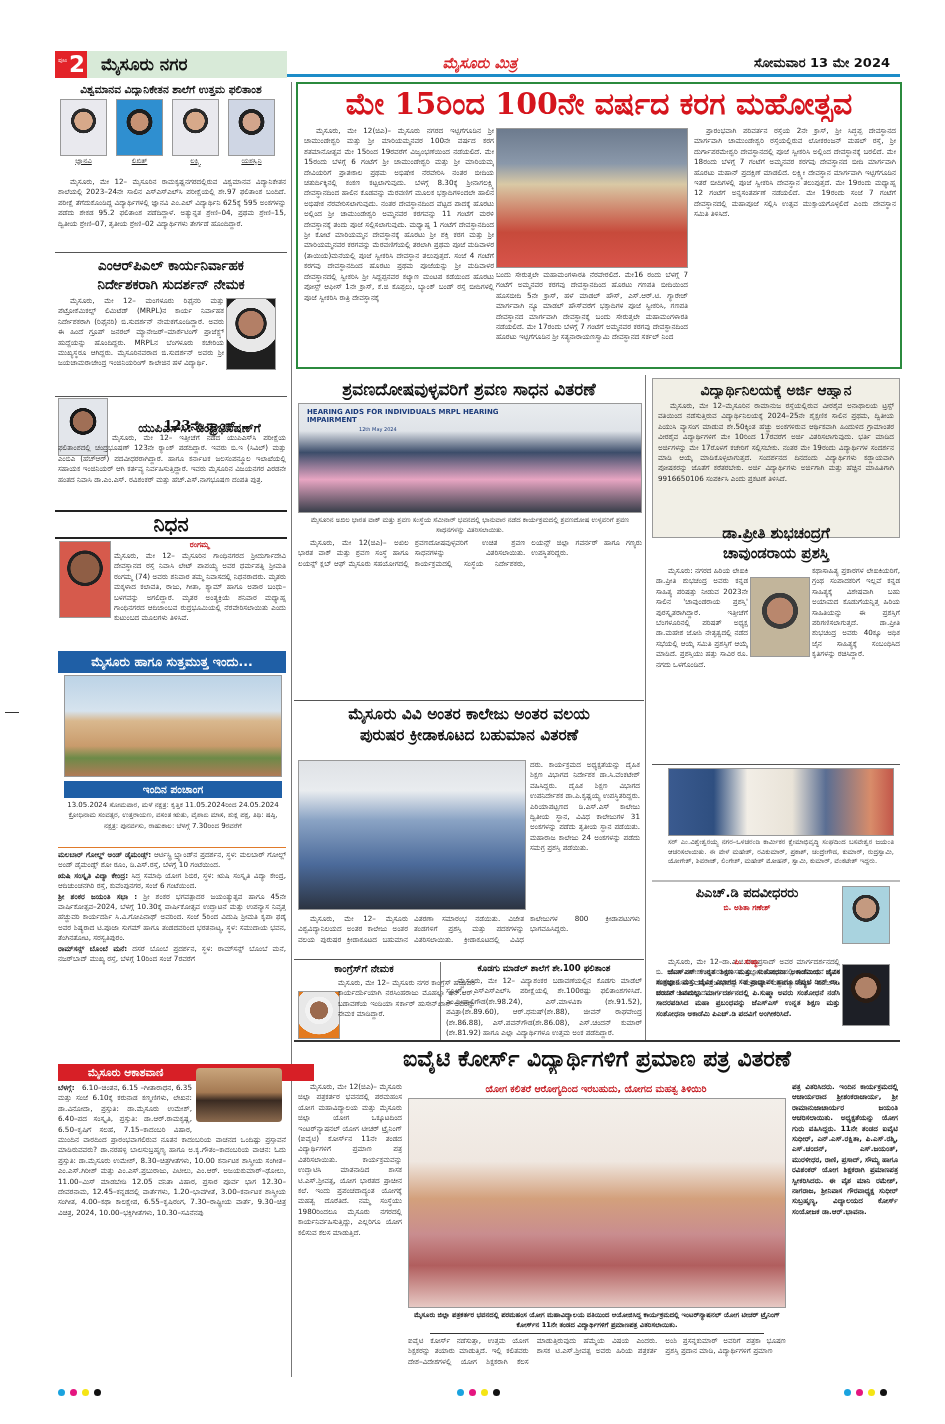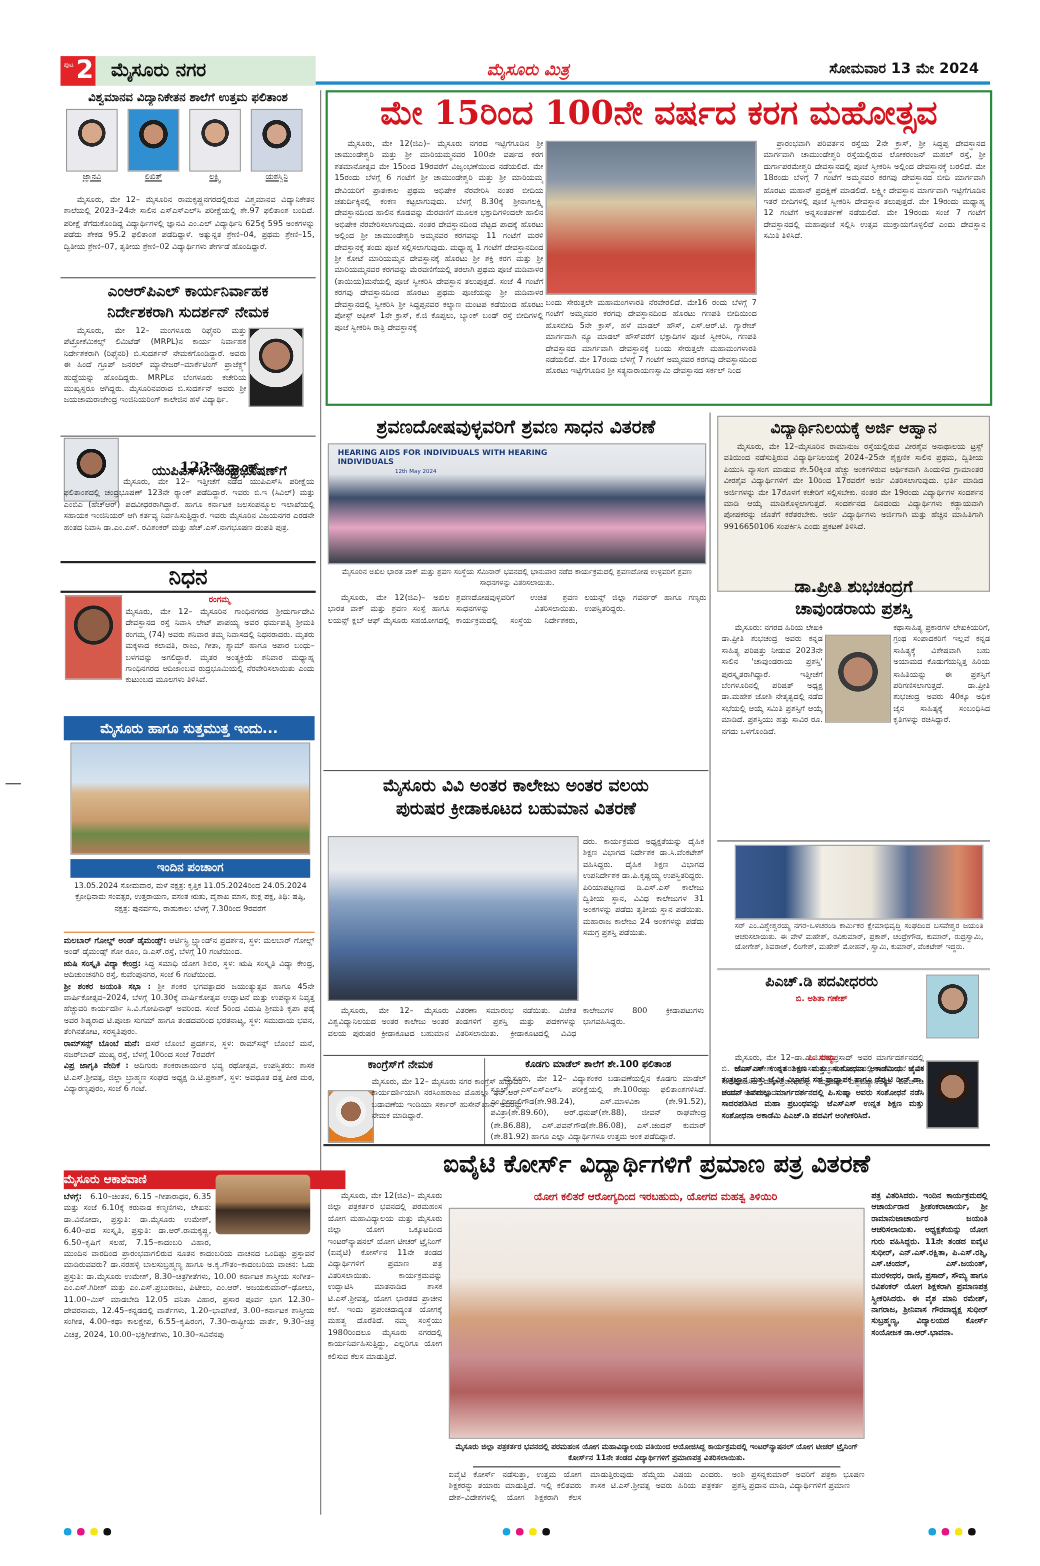--- a/index.html
+++ b/index.html
@@ -100,24 +100,23 @@
 <div class="abs blue-bar" style="left:58px; top:651px; width:228px; height:22px; font-size:12.5px; line-height:22px;">ಮೈಸೂರು ಹಾಗೂ ಸುತ್ತಮುತ್ತ ಇಂದು...</div>
 <div class="photo palace" style="left:64px; top:675px; width:218px; height:102px;"></div>
 <div class="abs blue-bar" style="left:64px; top:781px; width:218px; height:17px; font-size:10.5px; line-height:17px;">ಇಂದಿನ ಪಂಚಾಂಗ</div>
 <div class="abs txt" style="left:64px; top:800px; width:218px; height:44px; text-align:center; font-size:7px;">13.05.2024 ಸೋಮವಾರ, ಮಳೆ ನಕ್ಷತ್ರ: ಕೃತ್ತಿಕ 11.05.2024ರಿಂದ 24.05.2024 ಕ್ರೋಧಿನಾಮ ಸಂವತ್ಸರ, ಉತ್ತರಾಯಣ, ವಸಂತ ಋತು, ವೈಶಾಖ ಮಾಸ, ಶುಕ್ಲ ಪಕ್ಷ, ತಿಥಿ: ಷಷ್ಠಿ, ನಕ್ಷತ್ರ: ಪುನರ್ವಸು, ರಾಹುಕಾಲ: ಬೆಳಗ್ಗೆ 7.30ರಿಂದ 9ರವರೆಗೆ</div>
 <div class="rule" style="left:58px; top:847px; width:228px; background:#e07a2a;"></div>
 <div class="abs txt" style="left:58px; top:850px; width:228px; height:210px;">
   <div><span class="bullet">ಮಲಬಾರ್ ಗೋಲ್ಡ್ ಅಂಡ್ ಡೈಮಂಡ್ಸ್:</span> <span>ಆರ್ಟಿಸ್ಟ್ರಿ ಬ್ರ್ಯಾಂಡ್‌ನ ಪ್ರದರ್ಶನ, ಸ್ಥಳ: ಮಲಬಾರ್ ಗೋಲ್ಡ್ ಅಂಡ್ ಡೈಮಂಡ್ಸ್ ಶೋ ರೂಂ, ಡಿ.ಎಸ್.ರಸ್ತೆ, ಬೆಳಗ್ಗೆ 10 ಗಂಟೆಯಿಂದ.</span></div>
   <div><span class="bullet">ಋಷಿ ಸಂಸ್ಕೃತಿ ವಿದ್ಯಾ ಕೇಂದ್ರ:</span> <span>ಸಿದ್ಧ ಸಮಾಧಿ ಯೋಗ ಶಿಬಿರ, ಸ್ಥಳ: ಋಷಿ ಸಂಸ್ಕೃತಿ ವಿದ್ಯಾ ಕೇಂದ್ರ, ಆದಿಚುಂಚನಗಿರಿ ರಸ್ತೆ, ಕುವೆಂಪುನಗರ, ಸಂಜೆ 6 ಗಂಟೆಯಿಂದ.</span></div>
   <div><span class="bullet">ಶ್ರೀ ಶಂಕರ ಜಯಂತಿ ಸಭಾ :</span> <span>ಶ್ರೀ ಶಂಕರ ಭಗವತ್ಪಾದರ ಜಯಂತ್ಯುತ್ಸವ ಹಾಗೂ 45ನೇ ವಾರ್ಷಿಕೋತ್ಸವ–2024, ಬೆಳಗ್ಗೆ 10.30ಕ್ಕೆ ವಾರ್ಷಿಕೋತ್ಸವ ಉದ್ಘಾಟನೆ ಮತ್ತು ಉಪನ್ಯಾಸ ನಿವೃತ್ತ ಹೆಚ್ಚುವರಿ ಕಾರ್ಯದರ್ಶಿ ಸಿ.ವಿ.ಗೋಪಿನಾಥ್ ಅವರಿಂದ. ಸಂಜೆ 5ರಿಂದ ವಿದುಷಿ ಶ್ರೀಮತಿ ಕೃಪಾ ಫಡ್ಕೆ ಅವರ ಶಿಷ್ಯರಾದ ಟಿ.ಪೂಜಾ ಸುಗಮ್ ಹಾಗೂ ತಂಡದವರಿಂದ ಭರತನಾಟ್ಯ, ಸ್ಥಳ: ಸಮುದಾಯ ಭವನ, ತೆಂಗಿನತೋಟ, ಸರಸ್ವತಿಪುರಂ.</span></div>
   <div><span class="bullet">ರಾಮ್‌ಸನ್ಸ್ ಬೊಂಬೆ ಮನೆ:</span> <span>ದಸರೆ ಬೊಂಬೆ ಪ್ರದರ್ಶನ, ಸ್ಥಳ: ರಾಮ್‌ಸನ್ಸ್ ಬೊಂಬೆ ಮನೆ, ನಜರ್‌ಬಾದ್ ಮುಖ್ಯ ರಸ್ತೆ, ಬೆಳಗ್ಗೆ 10ರಿಂದ ಸಂಜೆ 7ರವರೆಗೆ</span></div>
-  <div><span class="bullet">ವಿಪ್ರ ಜಾಗೃತಿ ವೇದಿಕೆ :</span> <span>ಆದಿಗುರು ಶಂಕರಾಚಾರ್ಯರ ಭವ್ಯ ರಥೋತ್ಸವ, ಉಪಸ್ಥಿತರು: ಶಾಸಕ ಟಿ.ಎಸ್.ಶ್ರೀವತ್ಸ, ಜಿಲ್ಲಾ ಬ್ರಾಹ್ಮಣ ಸಂಘದ ಅಧ್ಯಕ್ಷ ಡಿ.ಟಿ.ಪ್ರಕಾಶ್, ಸ್ಥಳ: ಅವಧೂತ ದತ್ತ ಪೀಠ ಮಠ, ವಿದ್ಯಾರಣ್ಯಪುರಂ, ಸಂಜೆ 6 ಗಂಟೆ.</span></div>
-</div>
-
-<div class="abs red-bar" style="left:58px; top:1064px; width:256px; height:17px; font-size:10.5px; line-height:17px; ">ಮೈಸೂರು ಆಕಾಶವಾಣಿ</div>
+</div>
+
+<div class="abs red-bar" style="left:58px; top:1064px; width:256px; height:17px; font-size:10.5px; line-height:17px; padding-left:30px;">ಮೈಸೂರು ಆಕಾಶವಾಣಿ</div>
 <div class="abs radio" style="left:196px; top:1068px; width:86px; height:54px;"></div>
 <div class="abs txt" style="left:58px; top:1083px; width:134px; height:42px;"><span class="bullet">ಬೆಳಗ್ಗೆ:</span></div>
 <div class="abs txt" style="left:58px; top:1083px; width:228px; height:290px; text-indent:24px;">
   <div style="float:right; width:94px; height:44px;"></div>
   <span>6.10–ಚಿಂತನ, 6.15 –ಗೀತಾರಾಧನ, 6.35 ಮತ್ತು ಸಂಜೆ 6.10ಕ್ಕೆ ಕರುನಾಡ ಕಣ್ಮಣಿಗಳು, ಲೇಖನ: ಡಾ.ವಿನೋದಾ, ಪ್ರಸ್ತುತಿ: ಡಾ.ಮೈಸೂರು ಉಮೇಶ್, 6.40–ಪದ ಸಂಸ್ಕೃತಿ, ಪ್ರಸ್ತುತಿ: ಡಾ.ಆರ್.ರಾಮಕೃಷ್ಣ, 6.50–ಕೃಷಿಗೆ ಸಲಹೆ, 7.15–ಕಾದಂಬರಿ ವಿಹಾರ, ಮುಂದಿನ ವಾರದಿಂದ ಪ್ರಾರಂಭವಾಗಲಿರುವ ನೂತನ ಕಾದಂಬರಿಯ ವಾಚನದ ಒಂದಿಷ್ಟು ಪ್ರಸ್ತಾವನೆ ಮಾಡಿರುವವರು? ಡಾ.ನರಹಳ್ಳಿ ಬಾಲಸುಬ್ರಹ್ಮಣ್ಯ ಹಾಗೂ ಅ.ಕೃ.ಗೌತಂ–ಕಾದಂಬರಿಯ ವಾಚನ: ಓದು ಪ್ರಸ್ತುತಿ: ಡಾ.ಮೈಸೂರು ಉಮೇಶ್, 8.30–ಚಿತ್ರಗೀತೆಗಳು, 10.00 ಕರ್ನಾಟಕ ಶಾಸ್ತ್ರೀಯ ಸಂಗೀತ–ಎಂ.ಎಸ್.ಗಿರೀಶ್ ಮತ್ತು ಎಂ.ಎಸ್.ಪ್ರಬುರಾಜು, ಪಿಟೀಲು, ಎಂ.ಆರ್. ಅಜಯಕುಮಾರ್–ಢೋಲು, 11.00–ಮಿಸ್ ಮಾಡಬೇಡಿ 12.05 ವನಿತಾ ವಿಹಾರ, ಪ್ರಸಾರ ಪೂರ್ವ ಭಾಗ 12.30–ದೇವರನಾಮ, 12.45–ಕನ್ನಡದಲ್ಲಿ ವಾರ್ತೆಗಳು, 1.20–ಭಾವಗೀತೆ, 3.00–ಕರ್ನಾಟಕ ಶಾಸ್ತ್ರೀಯ ಸಂಗೀತ, 4.00–ಕಥಾ ಕಾಲಕ್ಷೇಪ, 6.55–ಕೃಷಿರಂಗ, 7.30–ರಾಷ್ಟ್ರೀಯ ವಾರ್ತೆ, 9.30–ಚಿತ್ರ ವಿಚಿತ್ರ, 2024, 10.00–ಭಕ್ತಿಗೀತೆಗಳು, 10.30–ಸವಿನೆನಪು</span>
 </div>
 
 <div class="abs" id="lead-box"></div>
 <div class="abs hd" id="lead-title">ಮೇ 15ರಿಂದ 100ನೇ ವರ್ಷದ ಕರಗ ಮಹೋತ್ಸವ</div>
 <div class="abs txt" style="left:304px; top:126px; width:190px; height:240px;">
@@ -126,21 +125,21 @@
 <div class="photo temple" style="left:496px; top:128px; width:192px; height:140px;"></div>
 <div class="abs txt" style="left:496px; top:270px; width:192px; height:96px;">
     <p style="text-indent:0;">ಬಂದು ಸೇರುತ್ತಲೇ ಮಹಾಮಂಗಳಾರತಿ ನೆರವೇರಲಿದೆ. ಮೇ16 ರಂದು ಬೆಳಗ್ಗೆ 7 ಗಂಟೆಗೆ ಅಮ್ಮನವರ ಕರಗವು ದೇವಸ್ಥಾನದಿಂದ ಹೊರಟು ಗಣಪತಿ ಬೀದಿಯಿಂದ ಹೊಸಬೀದಿ 5ನೇ ಕ್ರಾಸ್, ಹಳೆ ಮಾಡಲ್ ಹೌಸ್, ಎಸ್.ಆರ್.ಟಿ. ಗ್ಯಾರೇಜ್ ಮಾರ್ಗವಾಗಿ ನ್ಯೂ ಮಾಡಲ್ ಹೌಸ್‌ವರೆಗೆ ಭಕ್ತಾದಿಗಳ ಪೂಜೆ ಸ್ವೀಕರಿಸಿ, ಗಣಪತಿ ದೇವಸ್ಥಾನದ ಮಾರ್ಗವಾಗಿ ದೇವಸ್ಥಾನಕ್ಕೆ ಬಂದು ಸೇರುತ್ತಲೇ ಮಹಾಮಂಗಳಾರತಿ ನಡೆಯಲಿದೆ. ಮೇ 17ರಂದು ಬೆಳಗ್ಗೆ 7 ಗಂಟೆಗೆ ಅಮ್ಮನವರ ಕರಗವು ದೇವಸ್ಥಾನದಿಂದ ಹೊರಟು ಇಟ್ಟಿಗೆಗೂಡಿನ ಶ್ರೀ ಸತ್ಯನಾರಾಯಣಸ್ವಾಮಿ ದೇವಸ್ಥಾನದ ಸರ್ಕಲ್ ನಿಂದ</p>
   </div>
 <div class="abs txt" style="left:694px; top:126px; width:202px; height:240px;">
     <p>ಪ್ರಾರಂಭವಾಗಿ ಪರಿವರ್ತನ ರಸ್ತೆಯ 2ನೇ ಕ್ರಾಸ್, ಶ್ರೀ ಸಿದ್ಧಪ್ಪ ದೇವಸ್ಥಾನದ ಮಾರ್ಗವಾಗಿ ಚಾಮುಂಡೇಶ್ವರಿ ರಸ್ತೆಯಲ್ಲಿರುವ ಲೋಕರಂಜನ್ ಮಹಲ್ ರಸ್ತೆ, ಶ್ರೀ ದುರ್ಗಾಪರಮೇಶ್ವರಿ ದೇವಸ್ಥಾನದಲ್ಲಿ ಪೂಜೆ ಸ್ವೀಕರಿಸಿ ಅಲ್ಲಿಂದ ದೇವಸ್ಥಾನಕ್ಕೆ ಬರಲಿದೆ. ಮೇ 18ರಂದು ಬೆಳಗ್ಗೆ 7 ಗಂಟೆಗೆ ಅಮ್ಮನವರ ಕರಗವು ದೇವಸ್ಥಾನದ ಬೀದಿ ಮಾರ್ಗವಾಗಿ ಹೊರಟು ಮಹಾನ್ ಪ್ರದಕ್ಷಿಣೆ ಮಾಡಲಿದೆ. ಲಕ್ಷ್ಮೀ ದೇವಸ್ಥಾನ ಮಾರ್ಗವಾಗಿ ಇಟ್ಟಿಗೆಗೂಡಿನ ಇತರೆ ಬೀದಿಗಳಲ್ಲಿ ಪೂಜೆ ಸ್ವೀಕರಿಸಿ ದೇವಸ್ಥಾನ ತಲುಪುತ್ತದೆ. ಮೇ 19ರಂದು ಮಧ್ಯಾಹ್ನ 12 ಗಂಟೆಗೆ ಅನ್ನಸಂತರ್ಪಣೆ ನಡೆಯಲಿದೆ. ಮೇ 19ರಂದು ಸಂಜೆ 7 ಗಂಟೆಗೆ ದೇವಸ್ಥಾನದಲ್ಲಿ ಮಹಾಪೂಜೆ ಸಲ್ಲಿಸಿ ಉತ್ಸವ ಮುಕ್ತಾಯಗೊಳ್ಳಲಿದೆ ಎಂದು ದೇವಸ್ಥಾನ ಸಮಿತಿ ತಿಳಿಸಿದೆ.</p>
   </div>
 
 <div class="abs hd" style="left:294px; top:378px; width:350px; font-size:17px; line-height:22px;">ಶ್ರವಣದೋಷವುಳ್ಳವರಿಗೆ ಶ್ರವಣ ಸಾಧನ ವಿತರಣೆ</div>
 <div class="photo group" style="left:298px; top:403px; width:344px; height:110px; background:linear-gradient(180deg,#e9ecef 0%,#dfe3e8 25%,#3c4d6a 45%,#e7a5c2 70%,#3a3f4b 100%);">
-  <div style="position:absolute; left:8px; top:4px; font-size:7px; font-weight:bold; color:#1a3a7a; width:200px; line-height:8px;">HEARING AIDS FOR INDIVIDUALS WITH HEARING INDIVIDUALS</div>
+  <div style="position:absolute; left:8px; top:4px; font-size:7px; font-weight:bold; color:#1a3a7a; width:200px; line-height:8px;">HEARING AIDS FOR INDIVIDUALS MRPL HEARING IMPAIRMENT</div>
   <div style="position:absolute; left:60px; top:22px; font-size:5px; color:#1a3a7a;">12th May 2024</div>
 </div>
 <div class="abs caption" style="left:298px; top:516px; width:344px; height:20px;">ಮೈಸೂರಿನ ಅಖಿಲ ಭಾರತ ವಾಕ್ ಮತ್ತು ಶ್ರವಣ ಸಂಸ್ಥೆಯ ಸೆಮಿನಾರ್ ಭವನದಲ್ಲಿ ಭಾನುವಾರ ನಡೆದ ಕಾರ್ಯಕ್ರಮದಲ್ಲಿ ಶ್ರವಣದೋಷ ಉಳ್ಳವರಿಗೆ ಶ್ರವಣ ಸಾಧನಗಳನ್ನು ವಿತರಿಸಲಾಯಿತು.</div>
 <div class="abs txt" style="left:298px; top:538px; width:344px; height:162px; column-count:3; column-gap:6px;">
     <p>ಮೈಸೂರು, ಮೇ 12(ಜಿಎ)– ಅಖಿಲ ಭಾರತ ವಾಕ್ ಮತ್ತು ಶ್ರವಣ ಸಂಸ್ಥೆ ಹಾಗೂ ಲಯನ್ಸ್ ಕ್ಲಬ್ ಆಫ್ ಮೈಸೂರು ಸಹಯೋಗದಲ್ಲಿ ಶ್ರವಣದೋಷವುಳ್ಳವರಿಗೆ ಉಚಿತ ಶ್ರವಣ ಸಾಧನಗಳನ್ನು ವಿತರಿಸಲಾಯಿತು. ಕಾರ್ಯಕ್ರಮದಲ್ಲಿ ಸಂಸ್ಥೆಯ ನಿರ್ದೇಶಕರು, ಲಯನ್ಸ್ ಜಿಲ್ಲಾ ಗವರ್ನರ್ ಹಾಗೂ ಗಣ್ಯರು ಉಪಸ್ಥಿತರಿದ್ದರು.</p>
   </div>
 <div class="rule" style="left:294px; top:700px; width:350px;"></div>
 
 <div class="abs hd" style="left:294px; top:704px; width:350px; font-size:15.5px; line-height:20px;">ಮೈಸೂರು ವಿವಿ ಅಂತರ ಕಾಲೇಜು ಅಂತರ ವಲಯ</div>
 <div class="abs hd" style="left:294px; top:725px; width:350px; font-size:15.5px; line-height:20px;">ಪುರುಷರ ಕ್ರೀಡಾಕೂಟದ ಬಹುಮಾನ ವಿತರಣೆ</div>

